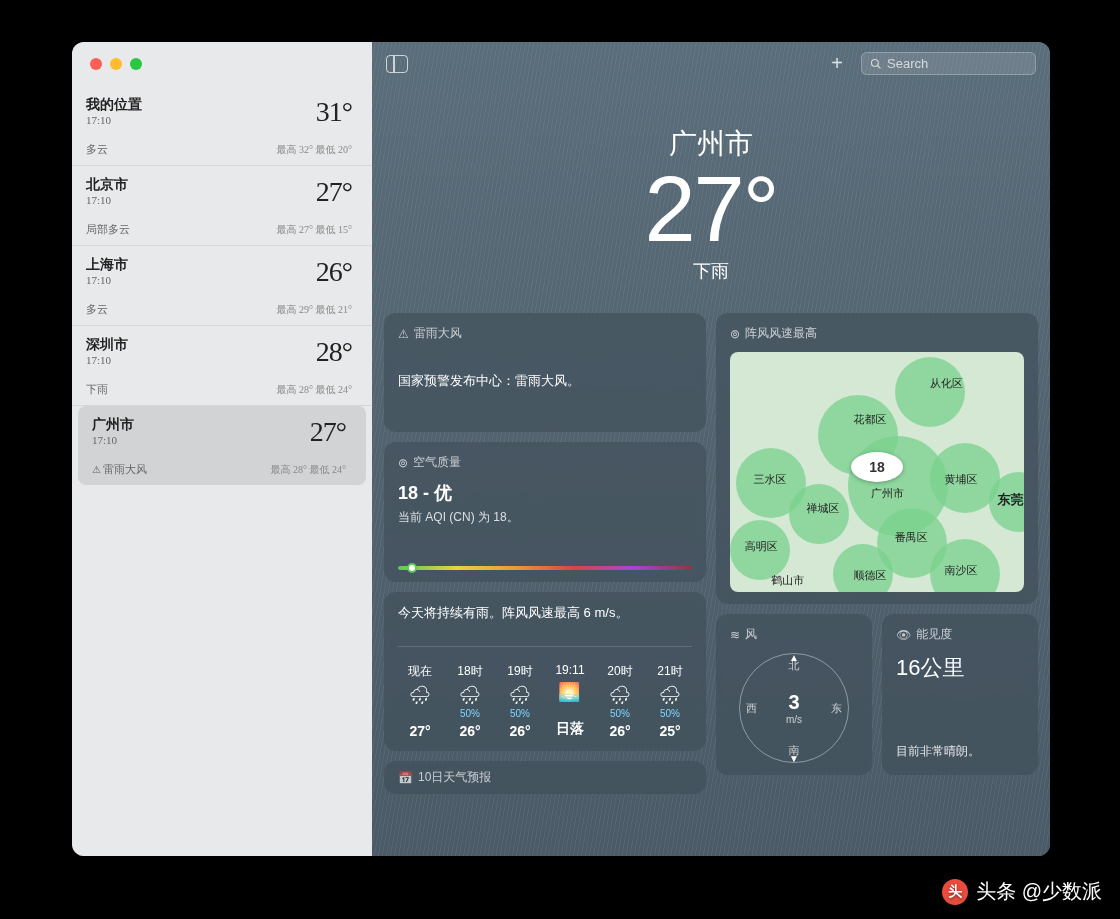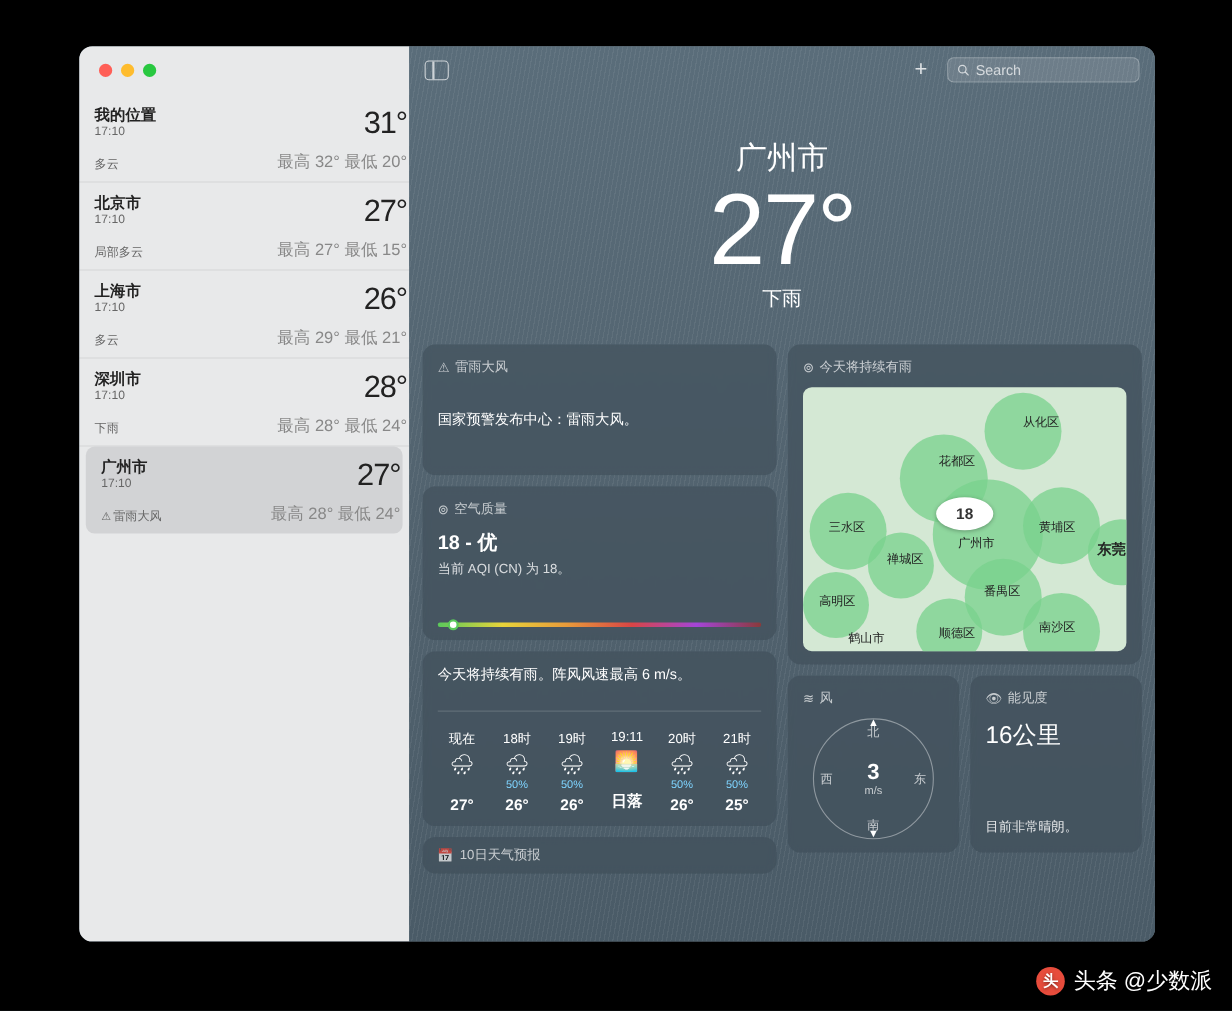--- a/index.html
+++ b/index.html
@@ -35,35 +35,36 @@
   }
   .traffic span {
     width: 12px; height: 12px; border-radius: 50%;
     display: inline-block;
   }
   .traffic .red { background: #ff5f57; }
   .traffic .yellow { background: #febc2e; }
   .traffic .green { background: #28c840; }
   .loc-list { flex: 1; }
   .loc-item {
-    padding: 10px 2px 8px 14px;
+    padding: 10px 20px 8px 14px;
     border-bottom: 1px solid rgba(0,0,0,.08);
     display: flex;
     justify-content: space-between;
     cursor: pointer;
+    font-family: Liberation Serif, serif;
   }
   .loc-item.selected { background: #d2d3d5; border-radius: 8px; margin: 0 6px; border-bottom: none;}
   .loc-left { display: flex; flex-direction: column; }
   .loc-name { font-size: 14px; font-weight: 600; color: #222; }
   .loc-time { font-size: 11px; color: #666; }
   .loc-cond { font-size: 11px; color: #666; margin-top: 16px; }
   .loc-cond .warn::before { content:"⚠"; margin-right:2px; font-size:10px;}
   .loc-right { text-align: right; display:flex; flex-direction:column; justify-content:space-between;}
   .loc-temp { font-size: 28px; font-weight: 300; color: #222; letter-spacing:-1px;}
-  .loc-hilo { font-size: 15px; color: #888; }
+  .loc-hilo { font-size: 10px; color: #888; }
   .main {
     flex: 1;
     position: relative;
     background: linear-gradient(180deg, #5a6d7a 0%, #52636f 50%, #4a5b67 100%);
     color: #fff;
     overflow: hidden;
   }
   .rain-overlay {
     position: absolute; inset: 0;
     background-image: repeating-linear-gradient(100deg, rgba(255,255,255,0) 0px, rgba(255,255,255,0) 3px, rgba(255,255,255,.06) 3px, rgba(255,255,255,.06) 4px);
@@ -361,21 +362,21 @@
             <span>📅</span>
             <span>10日天气预报</span>
           </div>
         </div>
       </div>
 
       <div class="right-col">
         <div class="card map-card">
           <div class="card-title">
             <span>⊚</span>
-            <span>今天将持续有雨</span>
+            <span>阵风风速最高</span>
           </div>
           <div class="map">
             <div class="bubble" style="left:56%; top:2%; width:70px;height:70px;"></div>
             <div class="bubble" style="left:30%; top:18%; width:80px;height:80px;"></div>
             <div class="bubble" style="left:2%; top:40%; width:70px;height:70px;"></div>
             <div class="bubble" style="left:40%; top:35%; width:100px;height:100px;"></div>
             <div class="bubble" style="left:68%; top:38%; width:70px;height:70px;"></div>
             <div class="bubble" style="left:20%; top:55%; width:60px;height:60px;"></div>
             <div class="bubble" style="left:0%; top:70%; width:60px;height:60px;"></div>
             <div class="bubble" style="left:50%; top:65%; width:70px;height:70px;"></div>

